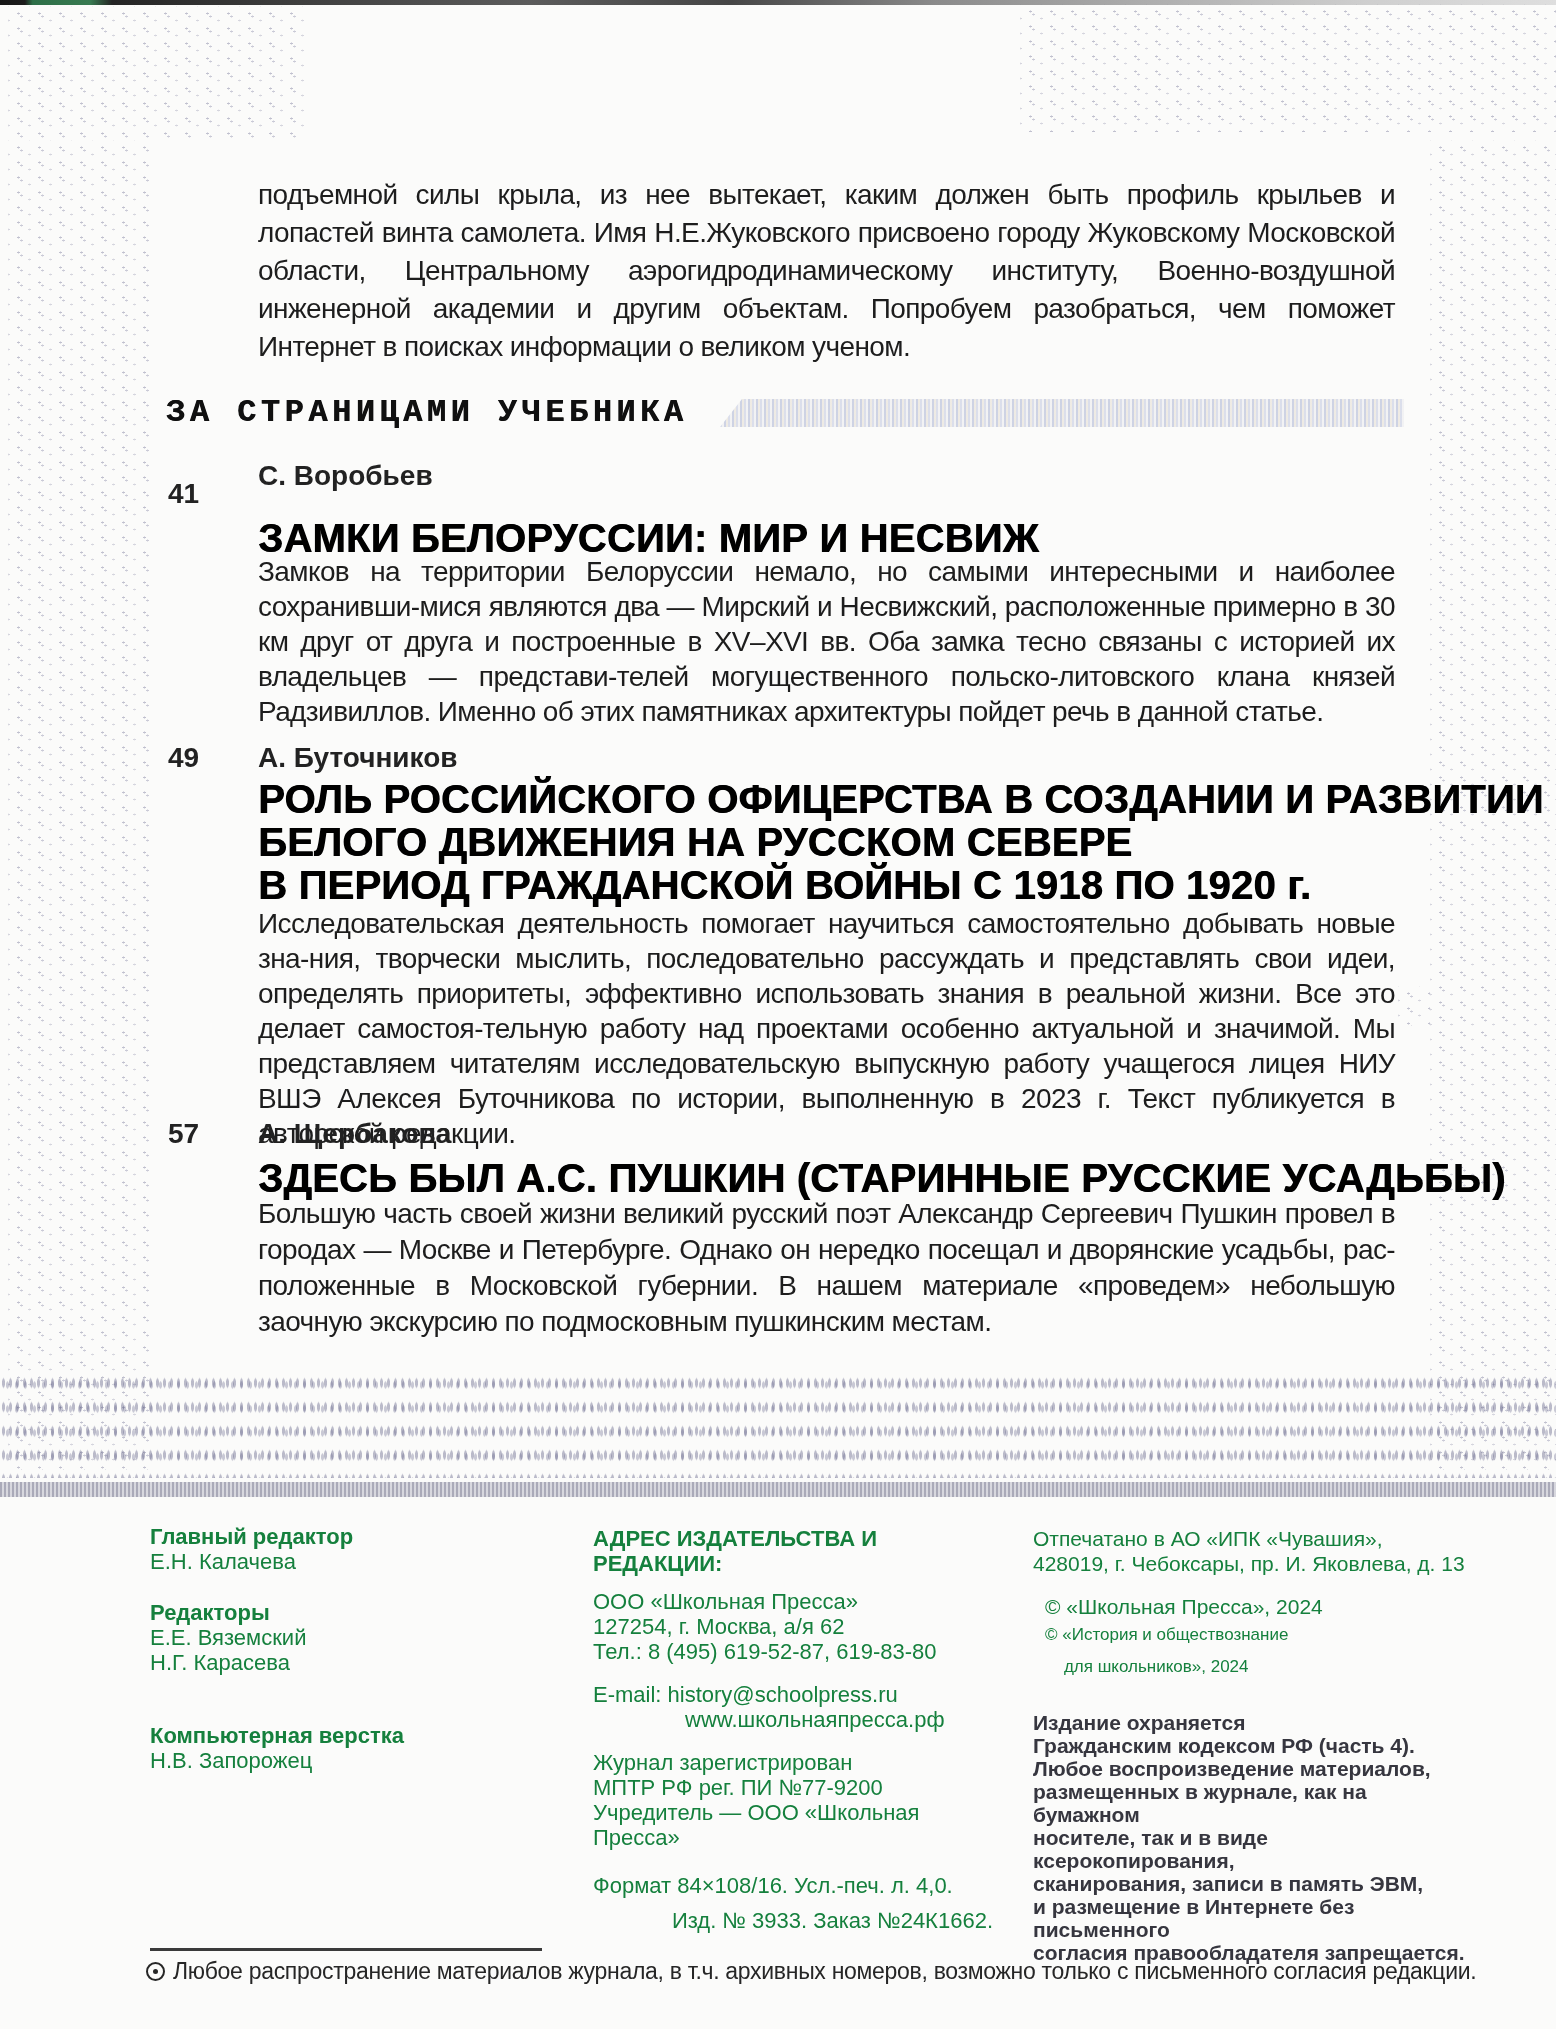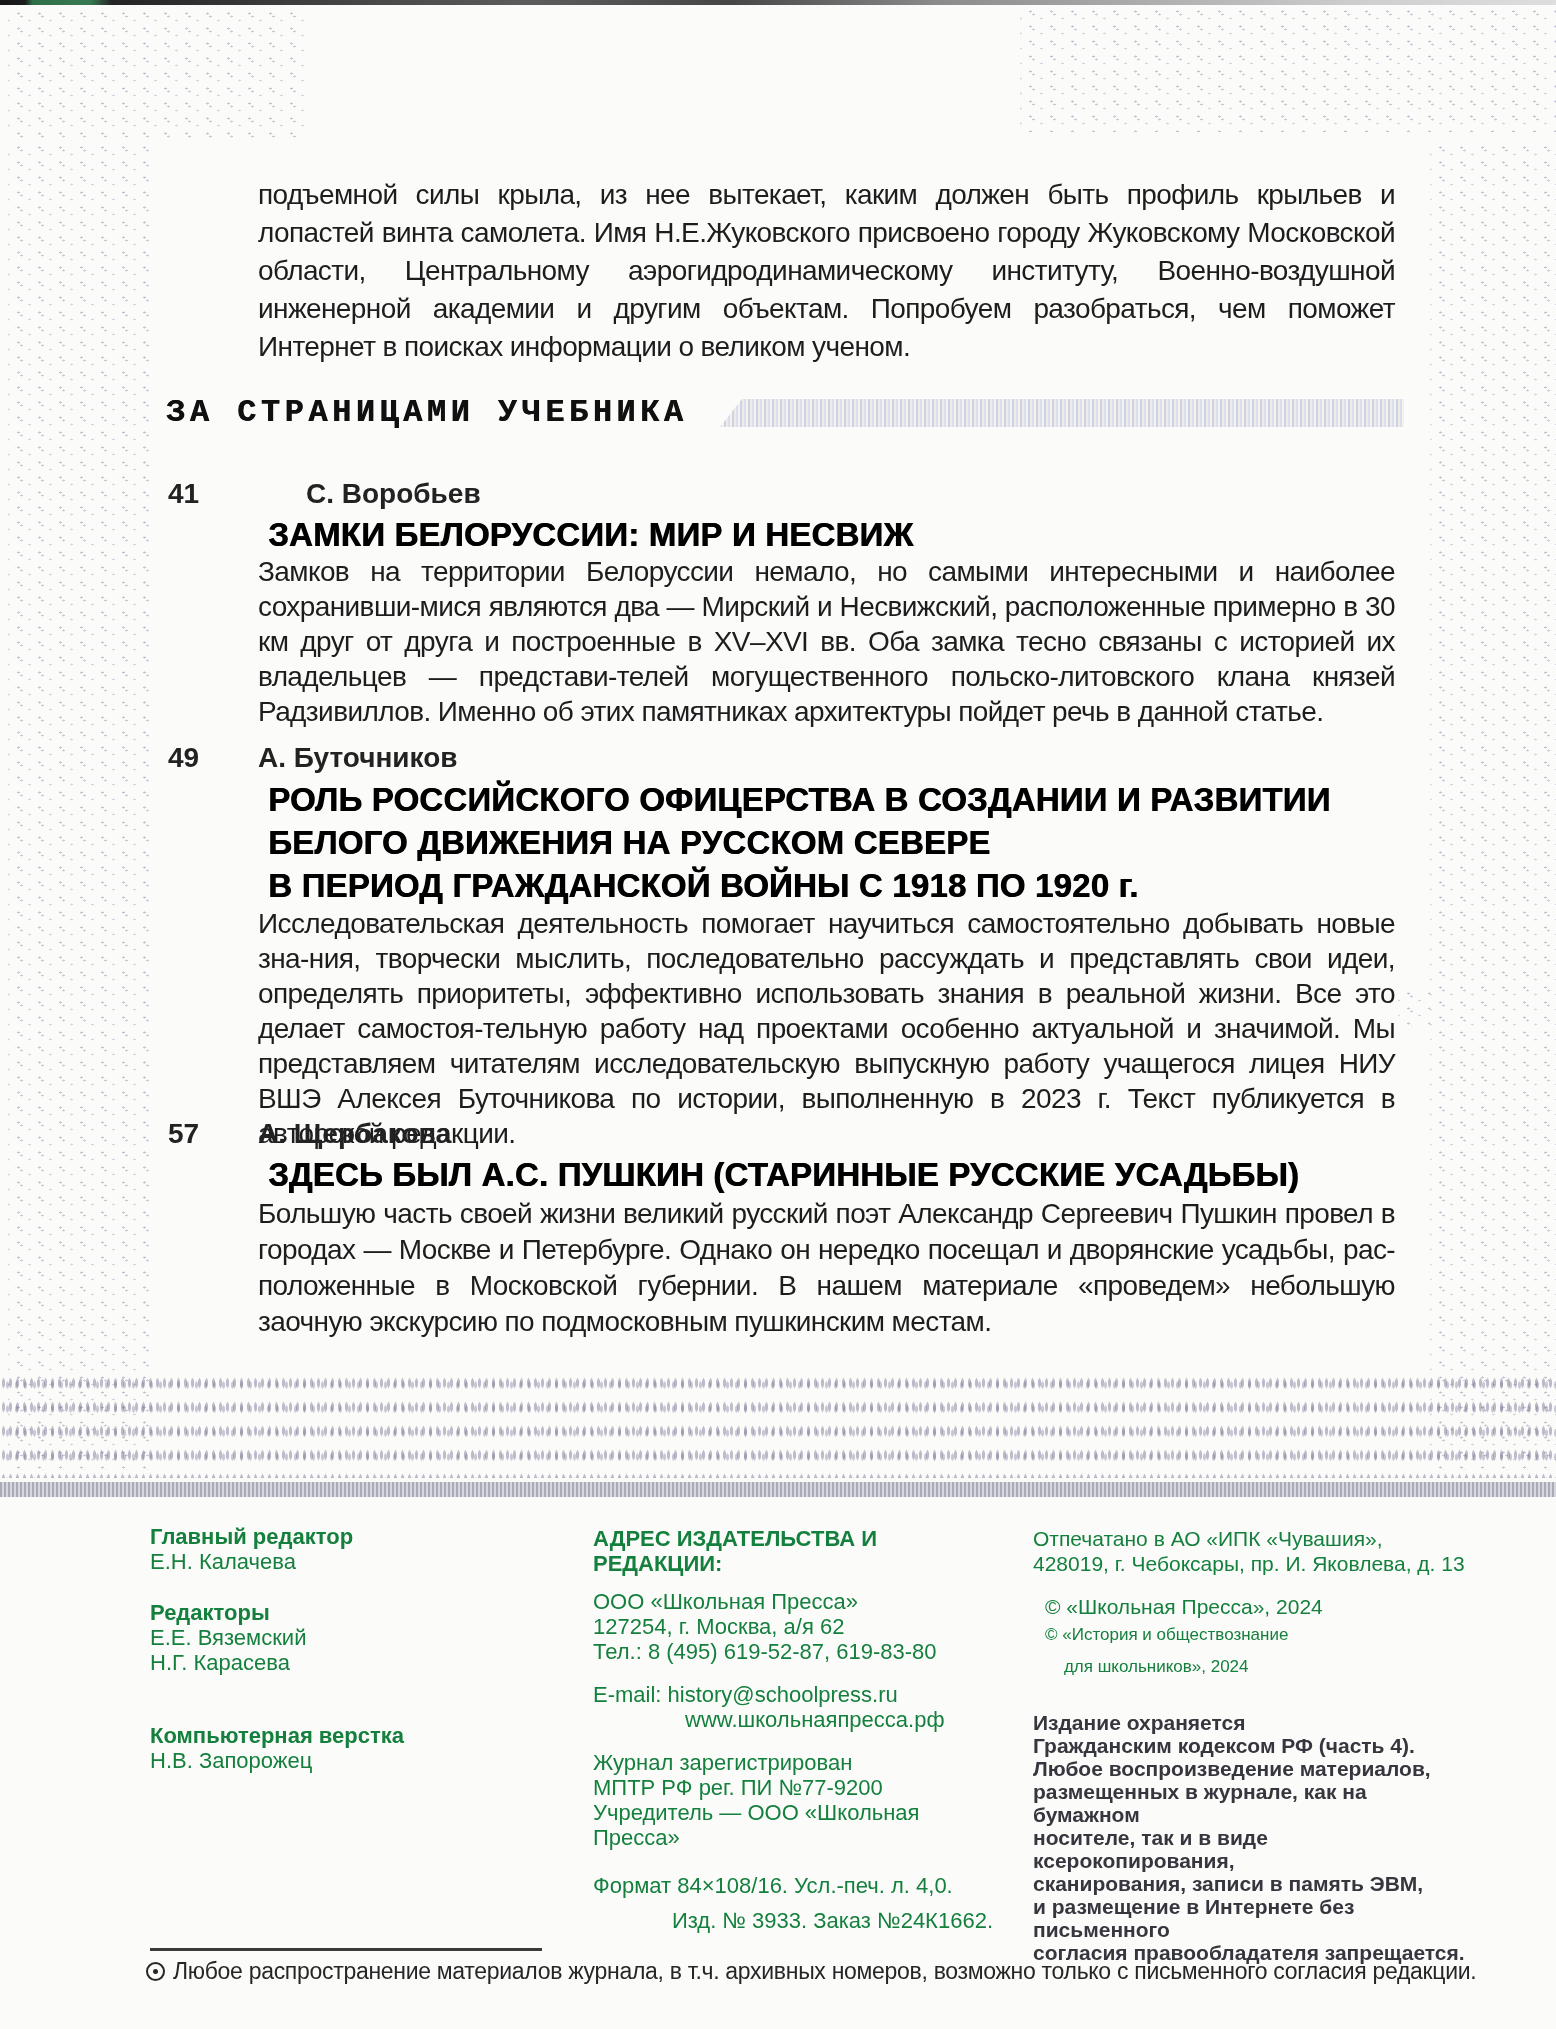--- a/index.html
+++ b/index.html
@@ -75,21 +75,21 @@
     text-align:justify;color:#1d1d1d;
   }
   .toc-para{line-height:35px;}
   .page-num{
     left:168px;font-size:28px;font-weight:bold;color:#222;
   }
   .author{
     left:258px;font-size:28px;font-weight:bold;color:#222;
   }
   .title{
-    left:268px;font-size:33px;font-weight:bold;color:#000;
+    left:258px;font-size:40px;font-weight:bold;color:#000;
     letter-spacing:0.2px;white-space:pre-line;
     text-shadow:0.7px 0 0 #000;
   }
 
   
   .cl{font-size:22px;line-height:25px;color:#15803d;}
   .cl-b{font-weight:bold;}
   .col{position:absolute;}
   .gap-sm{margin-top:13px;}
   .gap-md{margin-top:18px;}
@@ -131,21 +131,21 @@
 <div class="abs dashes" style="left:0;top:1366px;width:1556px;height:112px;"></div>
 
 <div class="abs separator-band"></div>
 
 <div class="abs para" style="left:258px;top:176px;width:1137px;">подъемной силы крыла, из нее вытекает, каким должен быть профиль крыльев и лопастей винта самолета. Имя Н.Е.Жуковского присвоено городу Жуковскому Московской области, Центральному аэрогидродинамическому институту, Военно-воздушной инженерной академии и другим объектам. Попробуем разобраться, чем поможет Интернет в поисках информации о великом ученом.</div>
 
 <div class="abs section-header">ЗА СТРАНИЦАМИ УЧЕБНИКА</div>
 <div class="abs header-deco-bar"></div>
 
 <div class="abs page-num" style="top:478px;">41</div>
-<div class="abs author" style="top:478px;margin-left:48px;">С. Воробьев</div>
+<div class="abs author" style="top:460px;">С. Воробьев</div>
 <div class="abs title" style="top:516px;">ЗАМКИ БЕЛОРУССИИ: МИР И НЕСВИЖ</div>
 <div class="abs para toc-para" style="left:258px;top:554px;width:1137px;">Замков на территории Белоруссии немало, но самыми интересными и наиболее сохранивши-мися являются два — Мирский и Несвижский, расположенные примерно в 30 км друг от друга и построенные в XV–XVI вв. Оба замка тесно связаны с историей их владельцев — представи-телей могущественного польско-литовского клана князей Радзивиллов. Именно об этих памятниках архитектуры пойдет речь в данной статье.</div>
 
 <div class="abs page-num" style="top:742px;">49</div>
 <div class="abs author" style="top:742px;">А. Буточников</div>
 <div class="abs title" style="top:778px;line-height:43px;">РОЛЬ РОССИЙСКОГО ОФИЦЕРСТВА В СОЗДАНИИ И РАЗВИТИИ
 БЕЛОГО ДВИЖЕНИЯ НА РУССКОМ СЕВЕРЕ
 В ПЕРИОД ГРАЖДАНСКОЙ ВОЙНЫ С 1918 ПО 1920 г.</div>
 <div class="abs para toc-para" style="left:258px;top:906px;width:1137px;">Исследовательская деятельность помогает научиться самостоятельно добывать новые зна-ния, творчески мыслить, последовательно рассуждать и представлять свои идеи, определять приоритеты, эффективно использовать знания в реальной жизни. Все это делает самостоя-тельную работу над проектами особенно актуальной и значимой. Мы представляем читателям исследовательскую выпускную работу учащегося лицея НИУ ВШЭ Алексея Буточникова по истории, выполненную в 2023 г. Текст публикуется в авторской редакции.</div>
 

